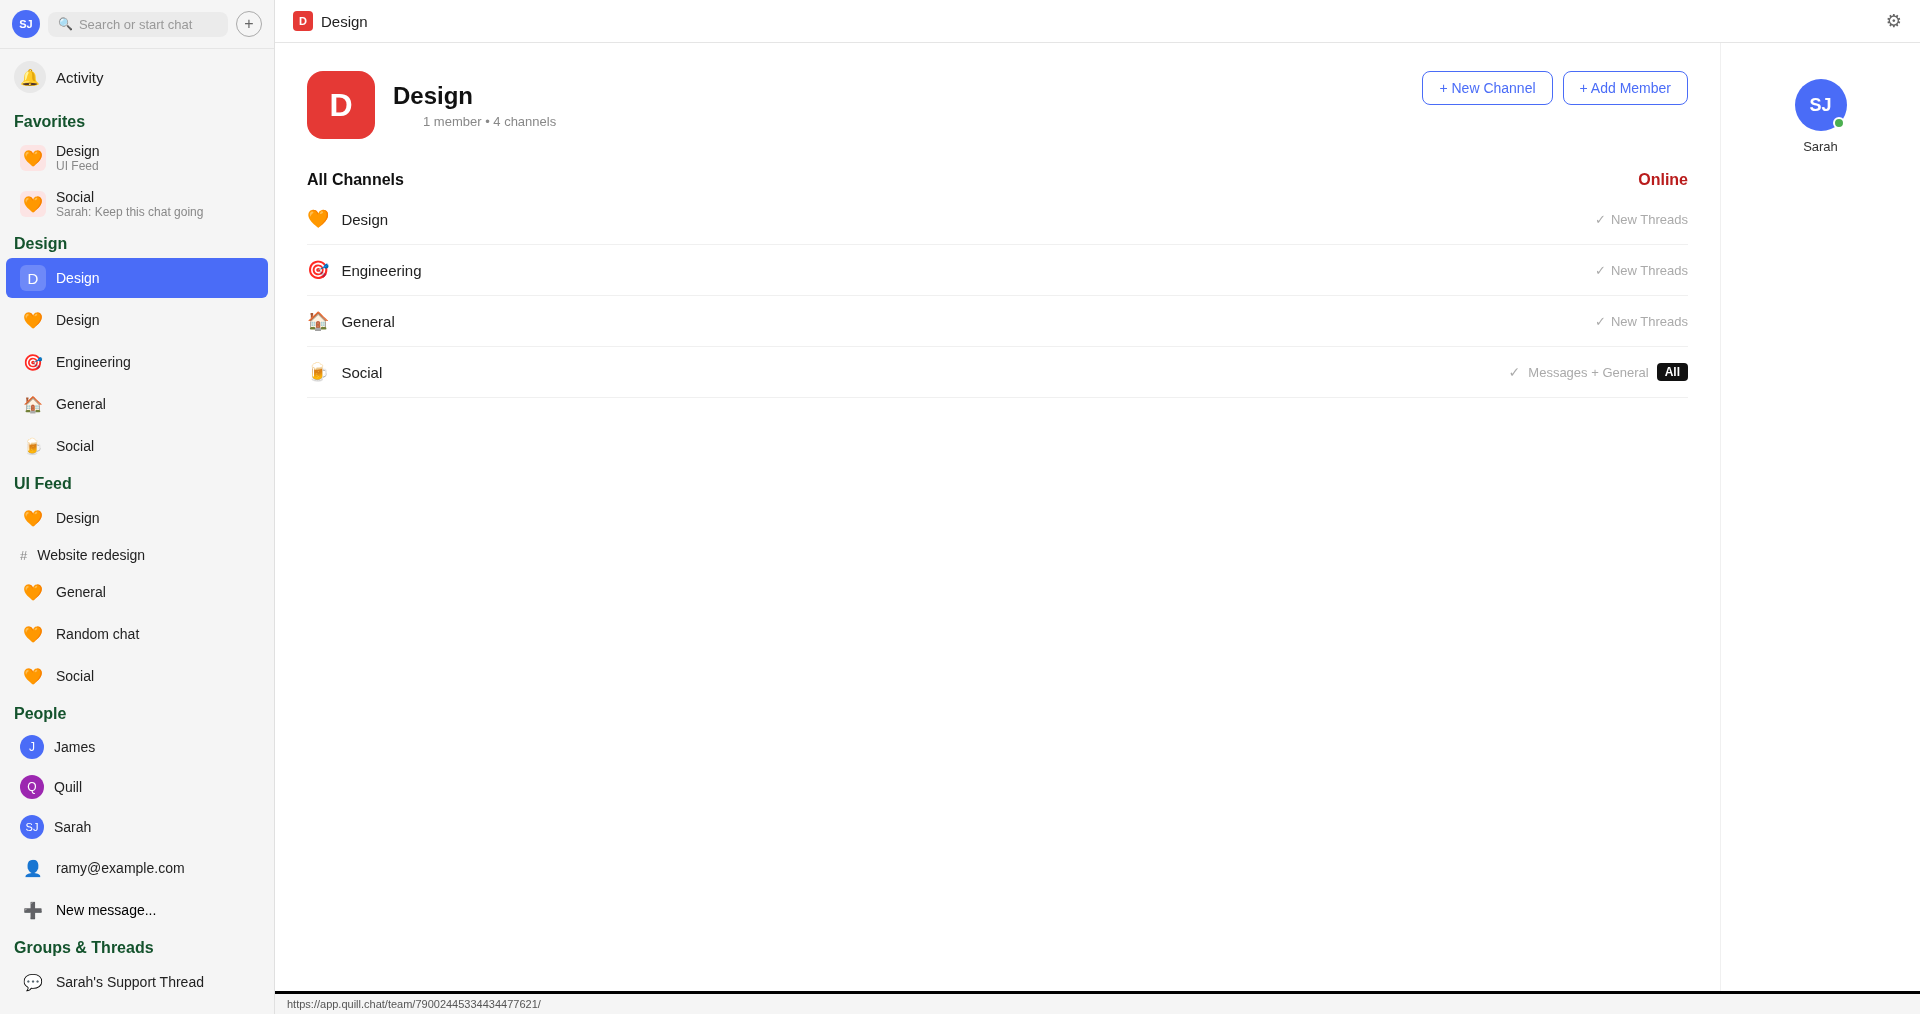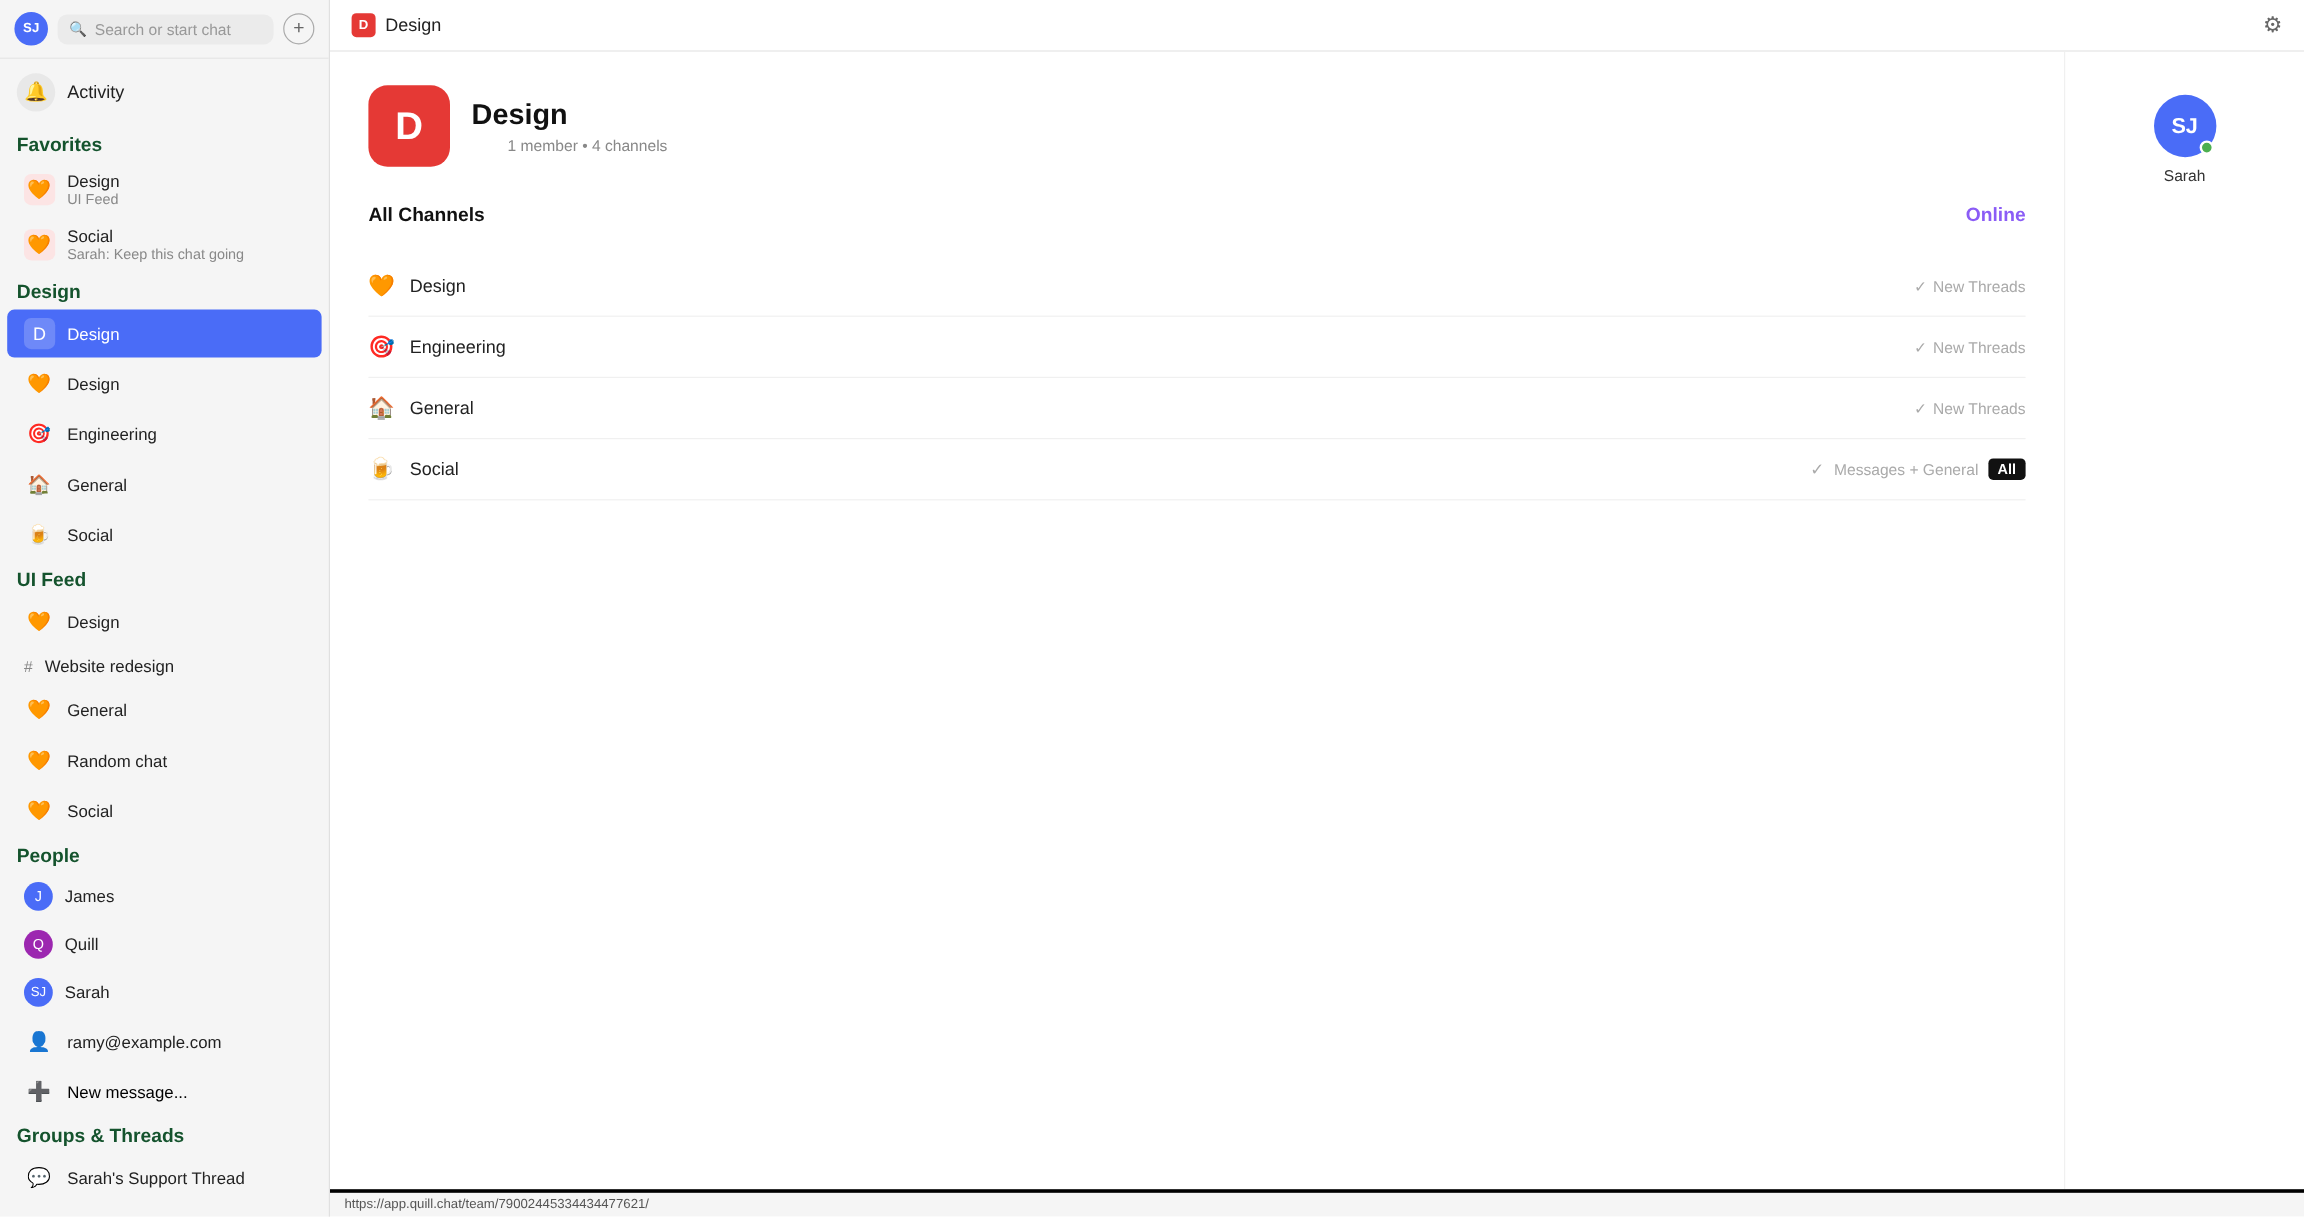--- a/index.html
+++ b/index.html
@@ -196,26 +196,26 @@
       font-weight: 500;
       cursor: pointer;
     }
 
     .channels-section {}
 
     .channels-header {
       display: flex;
       justify-content: space-between;
       align-items: center;
-      margin-bottom: 24px;
+      margin-bottom: 5px;
       gap: 18px;
     }
 
     .channels-title { font-size: 16px; font-weight: 600; color: #111; }
-    .online-title { font-size: 16px; font-weight: 600; color: #8b5cf6; }
+    .online-title { font-size: 16px; font-weight: 600; color: #b91c1c; }
 
     .channel-list { width: 100%; }
 
     .channel-row {
       display: flex;
       align-items: center;
       padding: 14px 0;
       border-bottom: 1px solid #f0f0f0;
       justify-content: space-between;
     }
@@ -435,20 +435,24 @@
   <div class="content-area">
     <div class="workspace-main">
 
       <div class="workspace-header">
         <div class="workspace-info">
           <div class="workspace-icon-large" style="background: #e53935;">D</div>
           <div class="workspace-details">
             <h1>Design</h1>
             <div class="workspace-meta">1 member • 4 channels</div>
           </div>
+        </div>
+        <div class="header-actions">
+          <button class="action-btn">+ New Channel</button>
+          <button class="action-btn">+ Add Member</button>
         </div>
       </div>
 
       <div class="channels-section">
         <div class="channels-header">
           <span class="channels-title">All Channels</span>
           <span class="online-title">Online</span>
         </div>
 
         <div class="channel-list">

